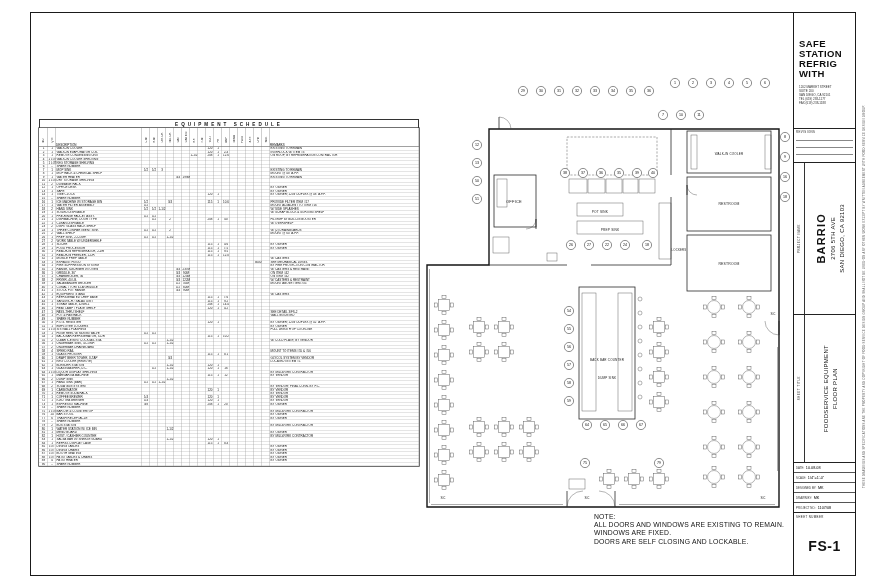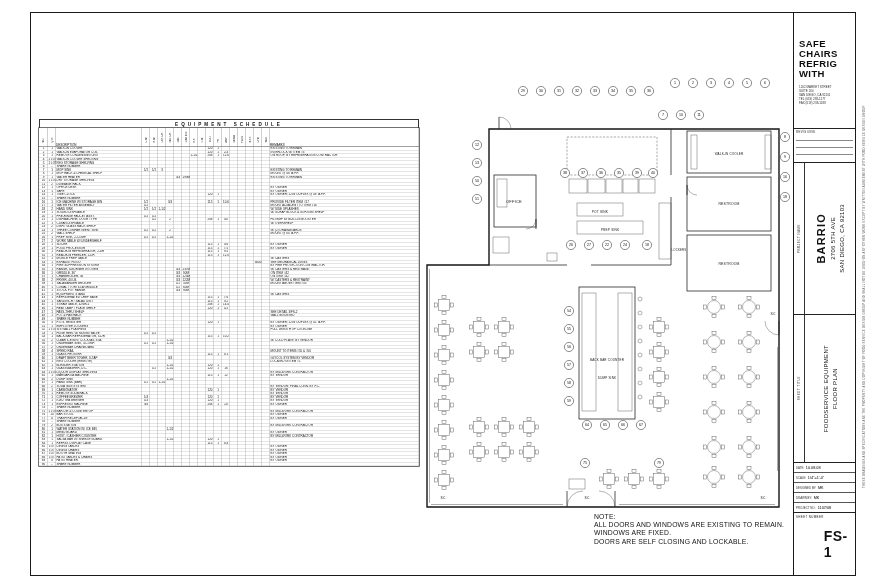--- a/index.html
+++ b/index.html
@@ -61,21 +61,21 @@
   .tb-vert{flex:1;display:flex;align-items:center;justify-content:center;gap:3px}
   .tb-vert span{writing-mode:vertical-rl;transform:rotate(180deg);white-space:nowrap}
   .proj-name{font-size:11px;font-weight:bold;letter-spacing:1.2px}
   .proj-addr{font-size:6px;letter-spacing:0.3px}
   .stitle{font-size:6px;letter-spacing:0.3px}
   .tb-info{flex:0 0 50px;display:flex;flex-direction:column}
   .info-row{flex:1;display:flex;align-items:center;gap:1.5px;padding:0 2px;border-bottom:0.45px solid #555}
   .info-row:last-child{border-bottom:none}
   .info-label{font-size:2.9px;color:#333}
   .info-value{font-size:3.8px;color:#000}
-  .tb-sheetnum{flex:1 1 auto;display:flex;flex-direction:row;padding:2px;border-bottom:none}
+  .tb-sheetnum{flex:1 1 auto;display:flex;flex-direction:column;padding:2px;border-bottom:none}
   .sheet-num{flex:1;display:flex;align-items:center;justify-content:center;
     font-size:14px;font-weight:bold;letter-spacing:0.5px}
 
   .copyright{position:absolute;right:16px;top:14px;height:564px;writing-mode:vertical-rl;
     transform:rotate(180deg);text-align:center;font-size:2.8px;color:#555;letter-spacing:0.3px;
     white-space:nowrap;overflow:hidden}
 </style>
 </head>
 <body>
 
@@ -2614,21 +2614,21 @@
   <div class="note">
     <div>NOTE:</div>
     <div>ALL DOORS AND WINDOWS ARE EXISTING TO REMAIN.</div>
     <div>WINDOWS ARE FIXED.</div>
     <div>DOORS ARE SELF CLOSING AND LOCKABLE.</div>
   </div>
 
   <aside class="titleblock">
     <div class="tb-sec tb-logo">
       <div class="logo-line">SAFE</div>
-      <div class="logo-line">CHAIRS</div>
+      <div class="logo-line">STATION</div>
       <div class="logo-line">REFRIG</div>
       <div class="logo-line">WITH</div>
       <div class="addr">
         <div>1202 MARKET STREET</div>
         <div>SUITE 200</div>
         <div>SAN DIEGO, CA 92101</div>
         <div>TEL (619) 238-1177</div>
         <div>FAX (619) 238-1188</div>
       </div>
     </div>

